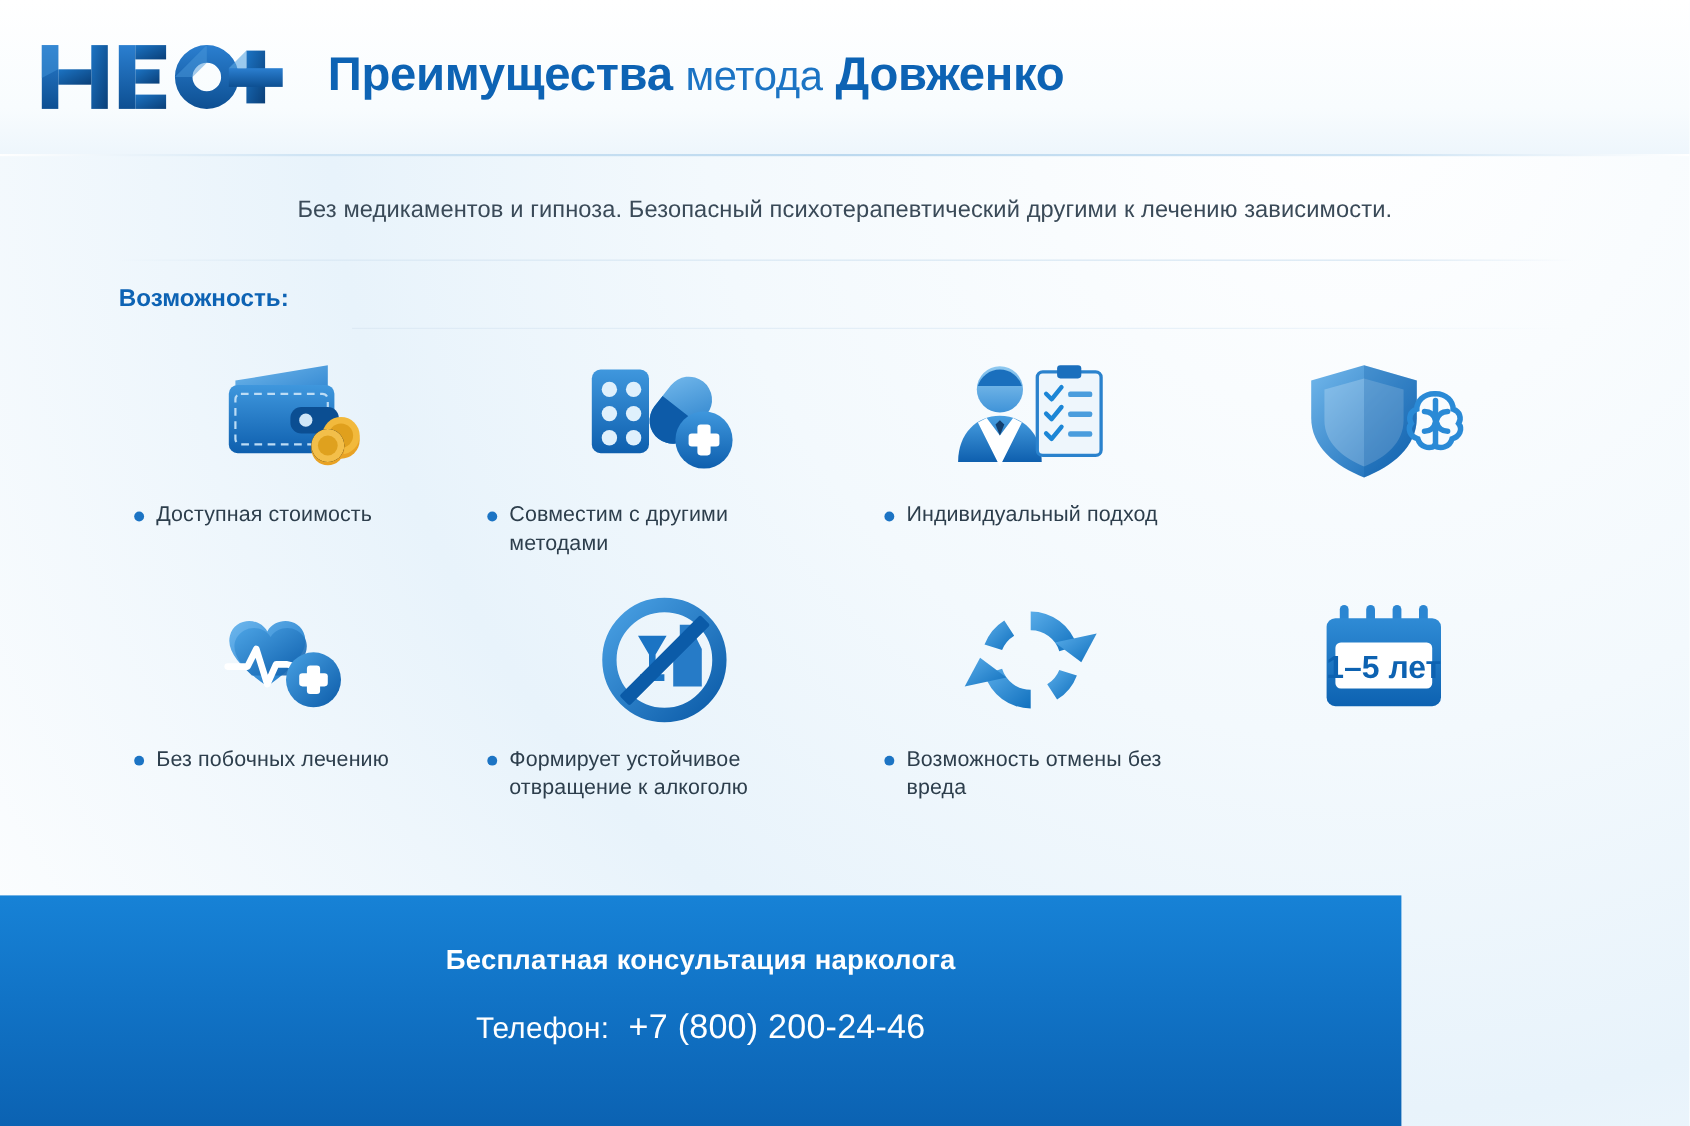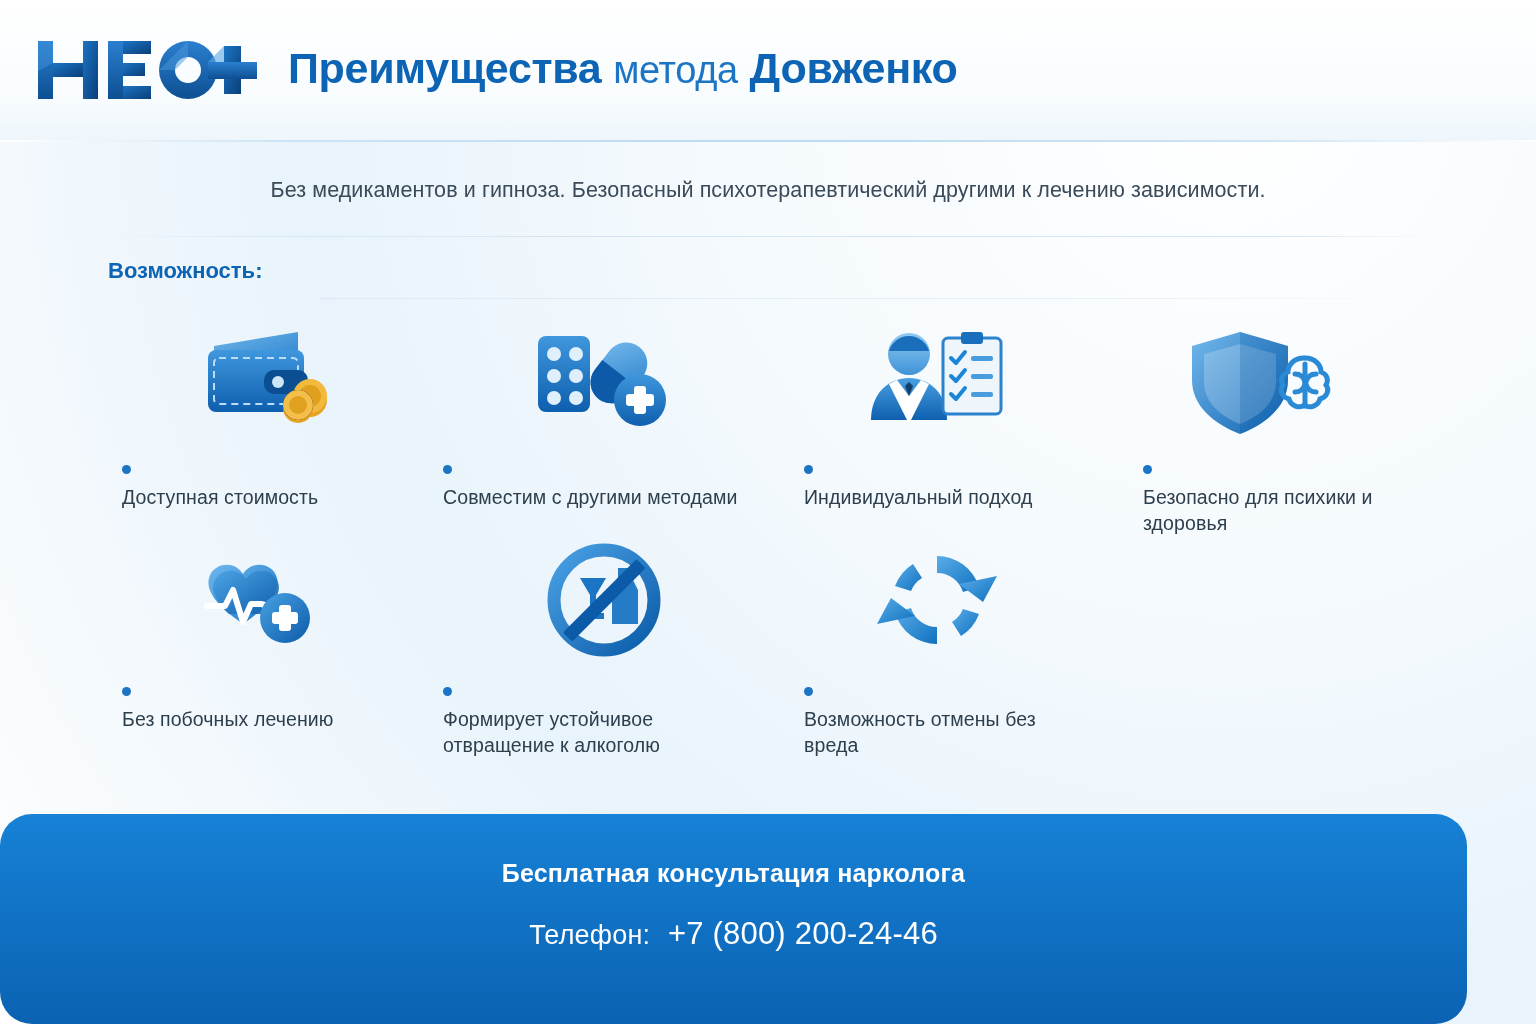--- a/index.html
+++ b/index.html
@@ -37,21 +37,21 @@
     flex: none;
   }
   .logo svg { display:block; }
 
   .header-title {
     font-size: 43px;
     line-height: 1;
     color: #0a5fae;
     letter-spacing: -0.3px;
     white-space: nowrap;
-    margin-left: 24px;
+    margin-left: 34px;
     margin-top: -4px;
   }
   .header-title .b1 { font-weight: bold; color:#0d63b4; }
   .header-title .reg { font-weight: normal; color:#1c74c4; font-size:38px; }
   .header-title .b2 { font-weight: bold; color:#0d63b4; }
 
   .header-divider {
     position: absolute;
     left: 0; top: 140px;
     width: 1536px; height: 2px;
@@ -111,46 +111,44 @@
   }
   .cell-label {
     display: flex;
     align-items: flex-start;
     gap: 11px;
     padding: 16px 16px 0 16px;
     font-size: 19.5px;
     line-height: 1.32;
     color: #2d3e4c;
     letter-spacing: 0.1px;
-    flex-direction: column;
   }
   .bullet {
     flex: none;
     width: 9px; height: 9px;
     border-radius: 50%;
     background: #1c74c4;
     margin-top: 9px;
   }
 
   
   .cell.c1 .cell-label { padding-left: 18px; }
   .cell.c2 .cell-label { padding-left: 6px; }
   .cell.c3 .cell-label { padding-left: 34px; }
   .cell.c4 .cell-label { padding-left: 40px; }
 
   
   .footer {
     position: absolute;
     left: 0; bottom: 0;
-    width: 1467px;
+    width: 1274px;
     height: 210px;
     background: linear-gradient(180deg,#1782d6 0%,#1173c6 45%,#0b62b2 100%);
     color: #ffffff;
     text-align: center;
-    border-radius: 32px;
   }
   .footer-title {
     padding-top: 45px;
     font-size: 25px;
     font-weight: bold;
     letter-spacing: 0.2px;
   }
   .footer-phone {
     margin-top: 28px;
     font-size: 27px;
@@ -338,24 +336,20 @@
             <path d="M124 38 c-10 0 -16 7 -16 14 c-6 2 -8 8 -5 13 c-4 5 -1 12 6 14 c2 7 10 10 16 6"></path>
             <path d="M125 38 c10 0 16 7 16 14 c6 2 8 8 5 13 c4 5 1 12 -6 14 c-2 7 -10 10 -16 6"></path>
             <path d="M125 44 v42"></path>
             <path d="M115 54 c6 0 9 4 10 8"></path>
             <path d="M136 54 c-6 0 -9 4 -10 8"></path>
             <path d="M115 72 c6 0 9 -4 10 -8"></path>
             <path d="M136 72 c-6 0 -9 -4 -10 -8"></path>
           </g>
         </svg>
       </div>
-      <div class="cell-label">
-        <span class="bullet"></span>
-        <span>Безопасно для психики и здоровья</span>
-      </div>
     </div>
 
     <div class="cell c1">
       <div class="icon-wrap">
         <svg width="180" height="120" viewBox="0 0 180 120">
           <defs>
             <linearGradient id="hg" x1="0" y1="0" x2="1" y2="1">
               <stop offset="0" stop-color="#6fb8ee"></stop>
                 <stop offset="1" stop-color="#1775c6"></stop>
             </linearGradient>
@@ -418,20 +412,39 @@
           <path d="M132 72 a44 44 0 0 1 -18 22 l-9 -14 a27 27 0 0 0 11 -13 z" fill="url(#rg)"></path>
         </svg>
       </div>
       <div class="cell-label">
         <span class="bullet"></span>
         <span>Возможность отмены без вреда</span>
       </div>
     </div>
 
     <div class="cell c4">
+      <div class="icon-wrap">
+        <svg width="180" height="120" viewBox="0 0 180 120">
+          <defs>
+            <linearGradient id="calg" x1="0" y1="0" x2="0" y2="1">
+              <stop offset="0" stop-color="#2f8bd5"></stop>
+                <stop offset="1" stop-color="#0d62b1"></stop>
+            </linearGradient>
+          </defs>
+          <g fill="#2b86d2">
+            <rect x="38" y="8" width="8" height="18" rx="4"></rect>
+            <rect x="62" y="8" width="8" height="18" rx="4"></rect>
+            <rect x="86" y="8" width="8" height="18" rx="4"></rect>
+            <rect x="110" y="8" width="8" height="18" rx="4"></rect>
+          </g>
+          <rect x="26" y="20" width="104" height="80" rx="8" fill="url(#calg)"></rect>
+          <rect x="34" y="42" width="88" height="42" rx="5" fill="#ffffff"></rect>
+          <text x="78" y="74" text-anchor="middle" font-family="Liberation Sans, sans-serif" font-size="29" font-weight="bold" fill="#0d62b1">1–5 лет</text>
+        </svg>
+      </div>
     </div>
 
   </div>
 
   <div class="footer">
     <div class="footer-title">Бесплатная консультация нарколога</div>
     <div class="footer-phone">
       <span class="plabel">Телефон:</span>
       <span class="pnum">+7 (800) 200-24-46</span>
     </div>

